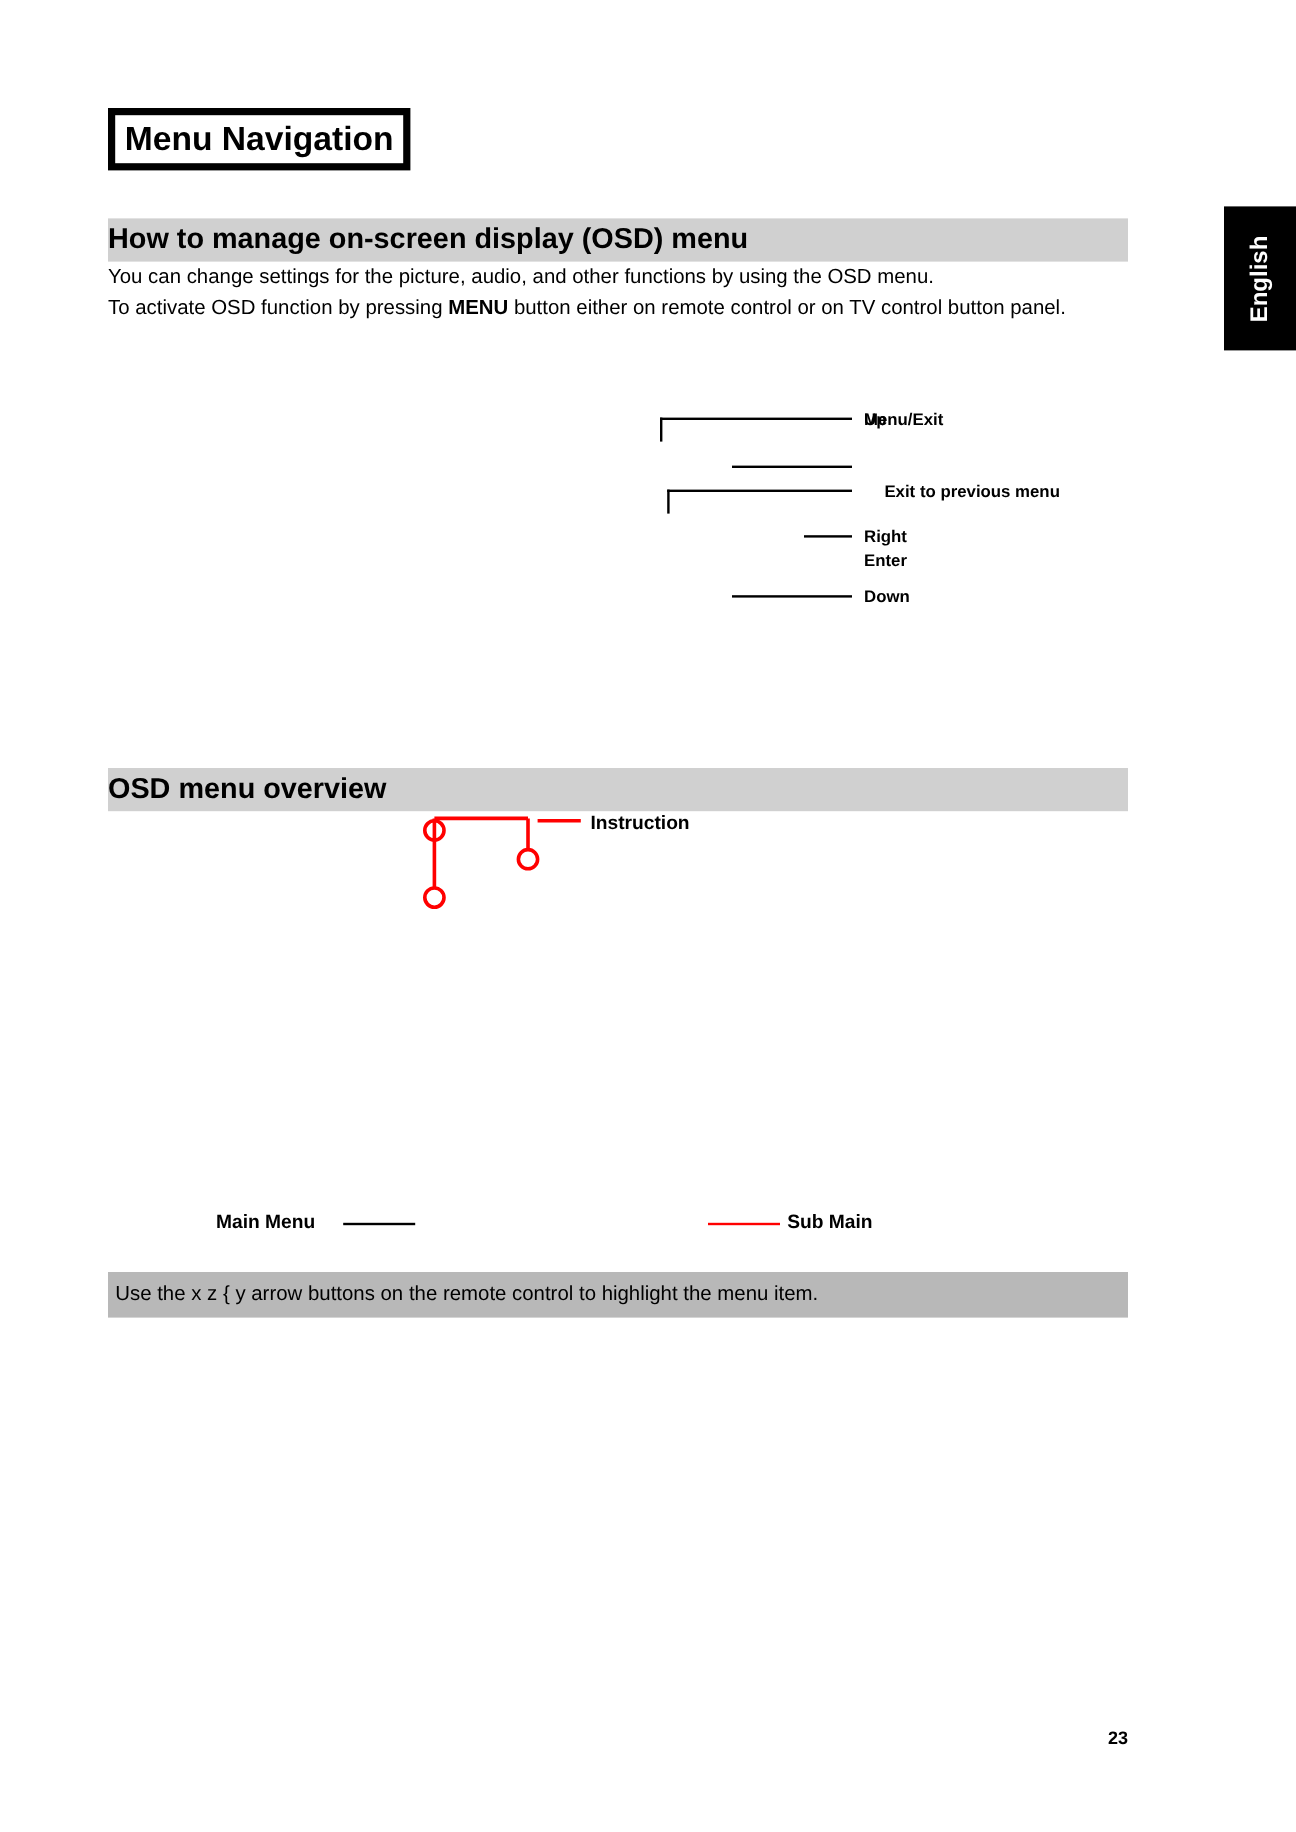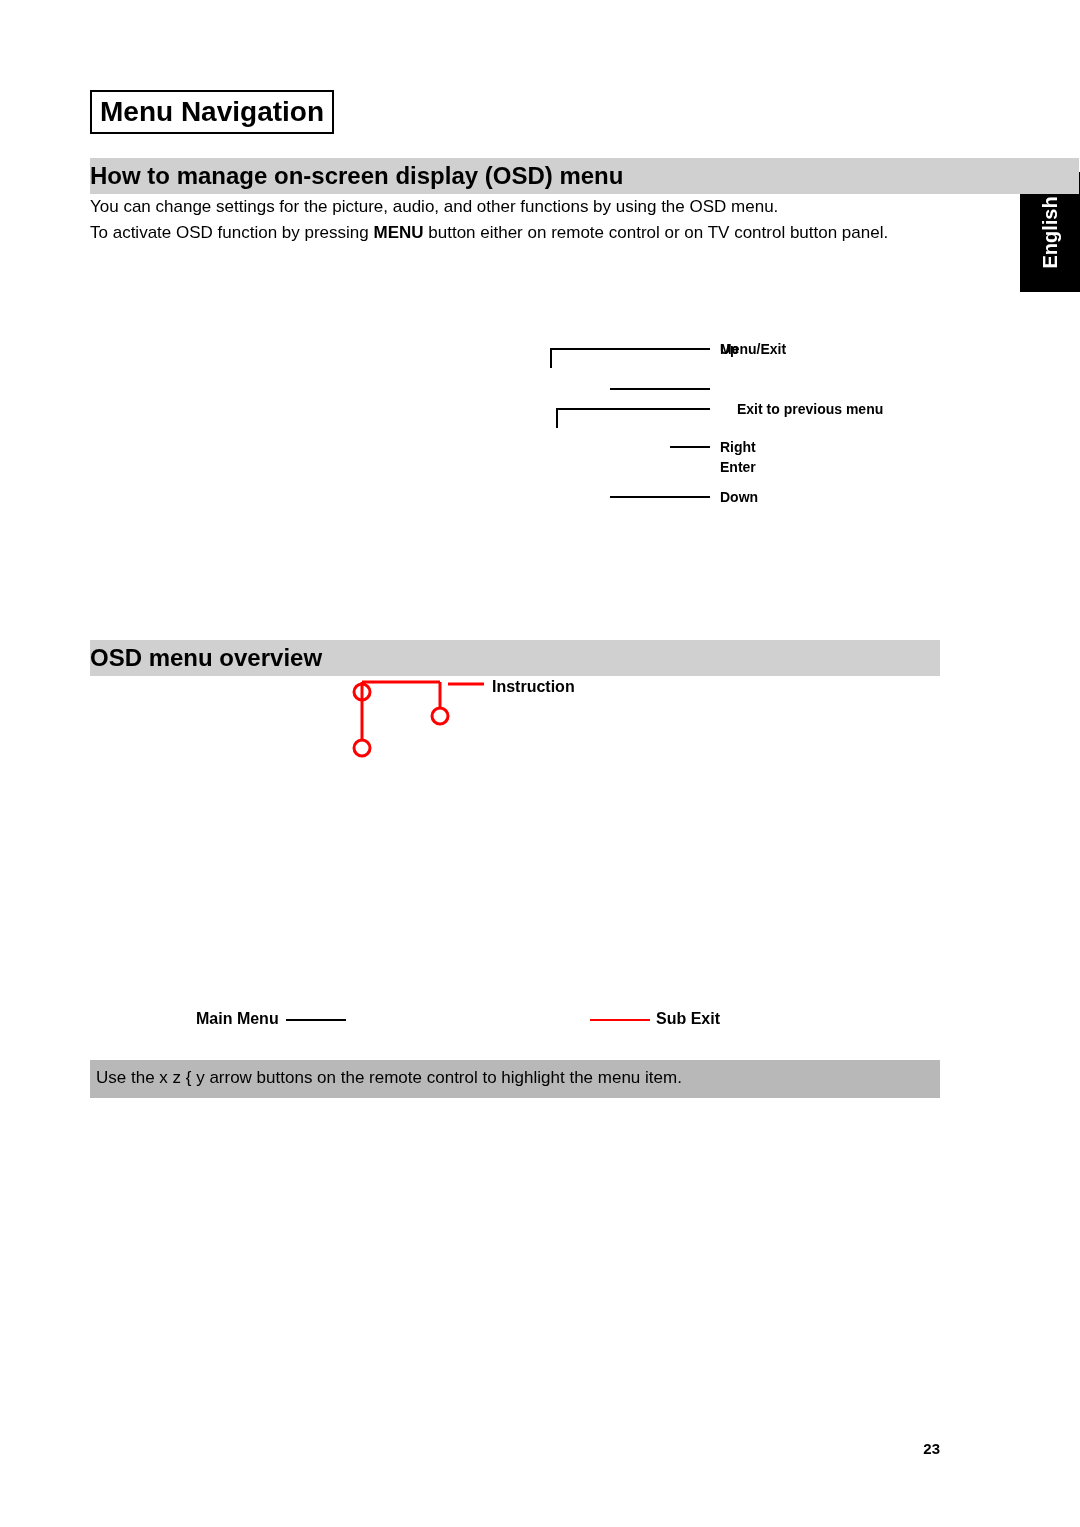--- a/index.html
+++ b/index.html
@@ -11,33 +11,33 @@
     position: relative;
     color: #000;
   }
   .page {
     position: absolute;
     left: 90px;
     top: 90px;
     width: 850px;
   }
   .title-box {
-    border: 2px solid #000000;
+    border: 6px solid #000000;
     display: inline-block;
     padding: 4px 8px;
     font-size: 28px;
     font-weight: bold;
   }
   .section-heading {
     background: #d0d0d0;
     font-size: 24px;
     font-weight: bold;
     padding: 4px 0px;
-    margin-top: 24px;
-    width: 989px;
+    margin-top: 40px;
+    width: 850px;
   }
   .body-text {
     font-size: 17px;
     margin-top: 0;
     line-height: 1.5;
   }
   .body-text .bold { font-weight: bold; }
   .language-tab {
     position: absolute;
     top: 172px;
@@ -104,21 +104,21 @@
     top: 32px;
     left: 260px;
   }
   .menu-labels {
     position: absolute;
     top: 370px;
     width: 850px;
     font-size: 16px;
     font-weight: bold;
   }
-  .main-menu-label { position: absolute; left: 106px; top: 0; text-align: right; }
+  .main-menu-label { position: absolute; left: 90px; top: 0; text-align: right; }
   .sub-menu-label  { position: absolute; left: 566px; top: 0; }
   .red-line {
     position: absolute;
     height: 2px;
     background: #ff0000;
     top: 9px;
   }
   .black-line {
     position: absolute;
     height: 2px;
@@ -196,21 +196,21 @@
       <line x1="90" y1="10" x2="90" y2="36"></line>
       <circle cx="90" cy="44" r="8"></circle>
       <line x1="98" y1="12" x2="134" y2="12"></line>
     </g>
   </svg>
 
   <div class="menu-labels">
     <span class="main-menu-label">Main Menu</span>
     <div class="black-line" style="left:196px; width:60px;"></div>
     <div class="red-line" style="left:500px; width:60px;"></div>
-    <span class="sub-menu-label">Sub Exit</span>
+    <span class="sub-menu-label">Sub Main</span>
   </div>
 
   <div class="instruction-box">
     <div class="txt">Use the  x z { y     arrow buttons on the remote control to highlight the menu item.</div>
   </div>
 </div>
 
 <div class="page-number">23</div>
 
 </body></html>

